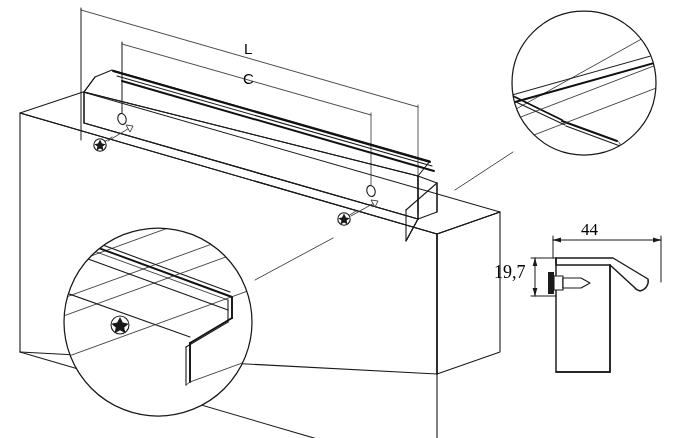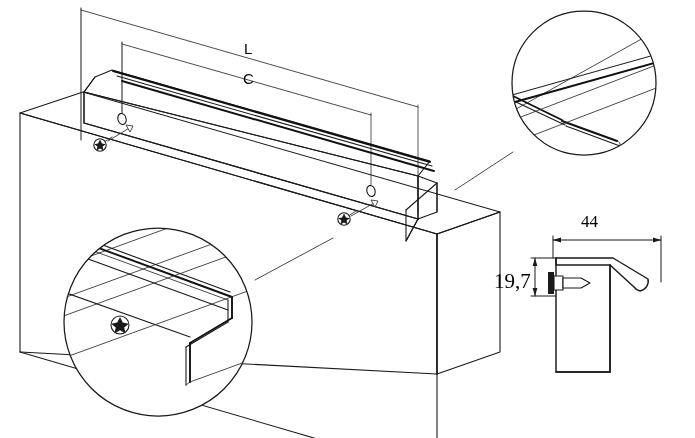--- a/index.html
+++ b/index.html
@@ -217,17 +217,17 @@
         <rect x="554" y="276" width="9" height="14" class="fillw"></rect>
         <path class="fillw" d="M 563,278 L 581,278 L 590,283 L 581,288 L 563,288 Z"></path>
       </g>
     </g>
   </svg>
 
   <div style="position:absolute;left:244px;top:40px;" class="lbl-lc">L</div>
 
   <div style="position:absolute;left:243px;top:70px;" class="lbl-lc">C</div>
 
-  <div style="position:absolute;left:581px;top:212px;font-size:17px;" class="dimtxt">44</div>
-
-  <div style="position:absolute;left:494px;top:269px;font-size:21px;" class="dimtxt">19,7</div>
+  <div style="position:absolute;left:581px;top:220px;font-size:17px;" class="dimtxt">44</div>
+
+  <div style="position:absolute;left:494px;top:262px;font-size:18px;" class="dimtxt">19,7</div>
 
 </div>
 
 </body></html>

